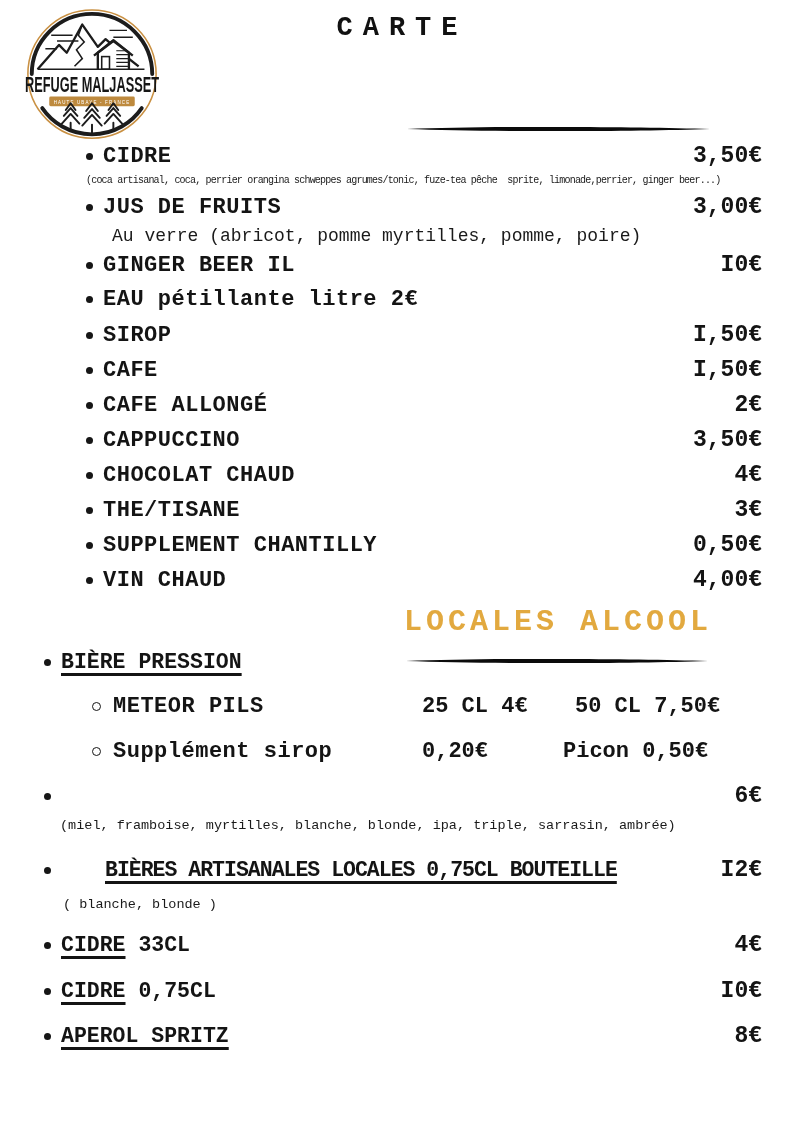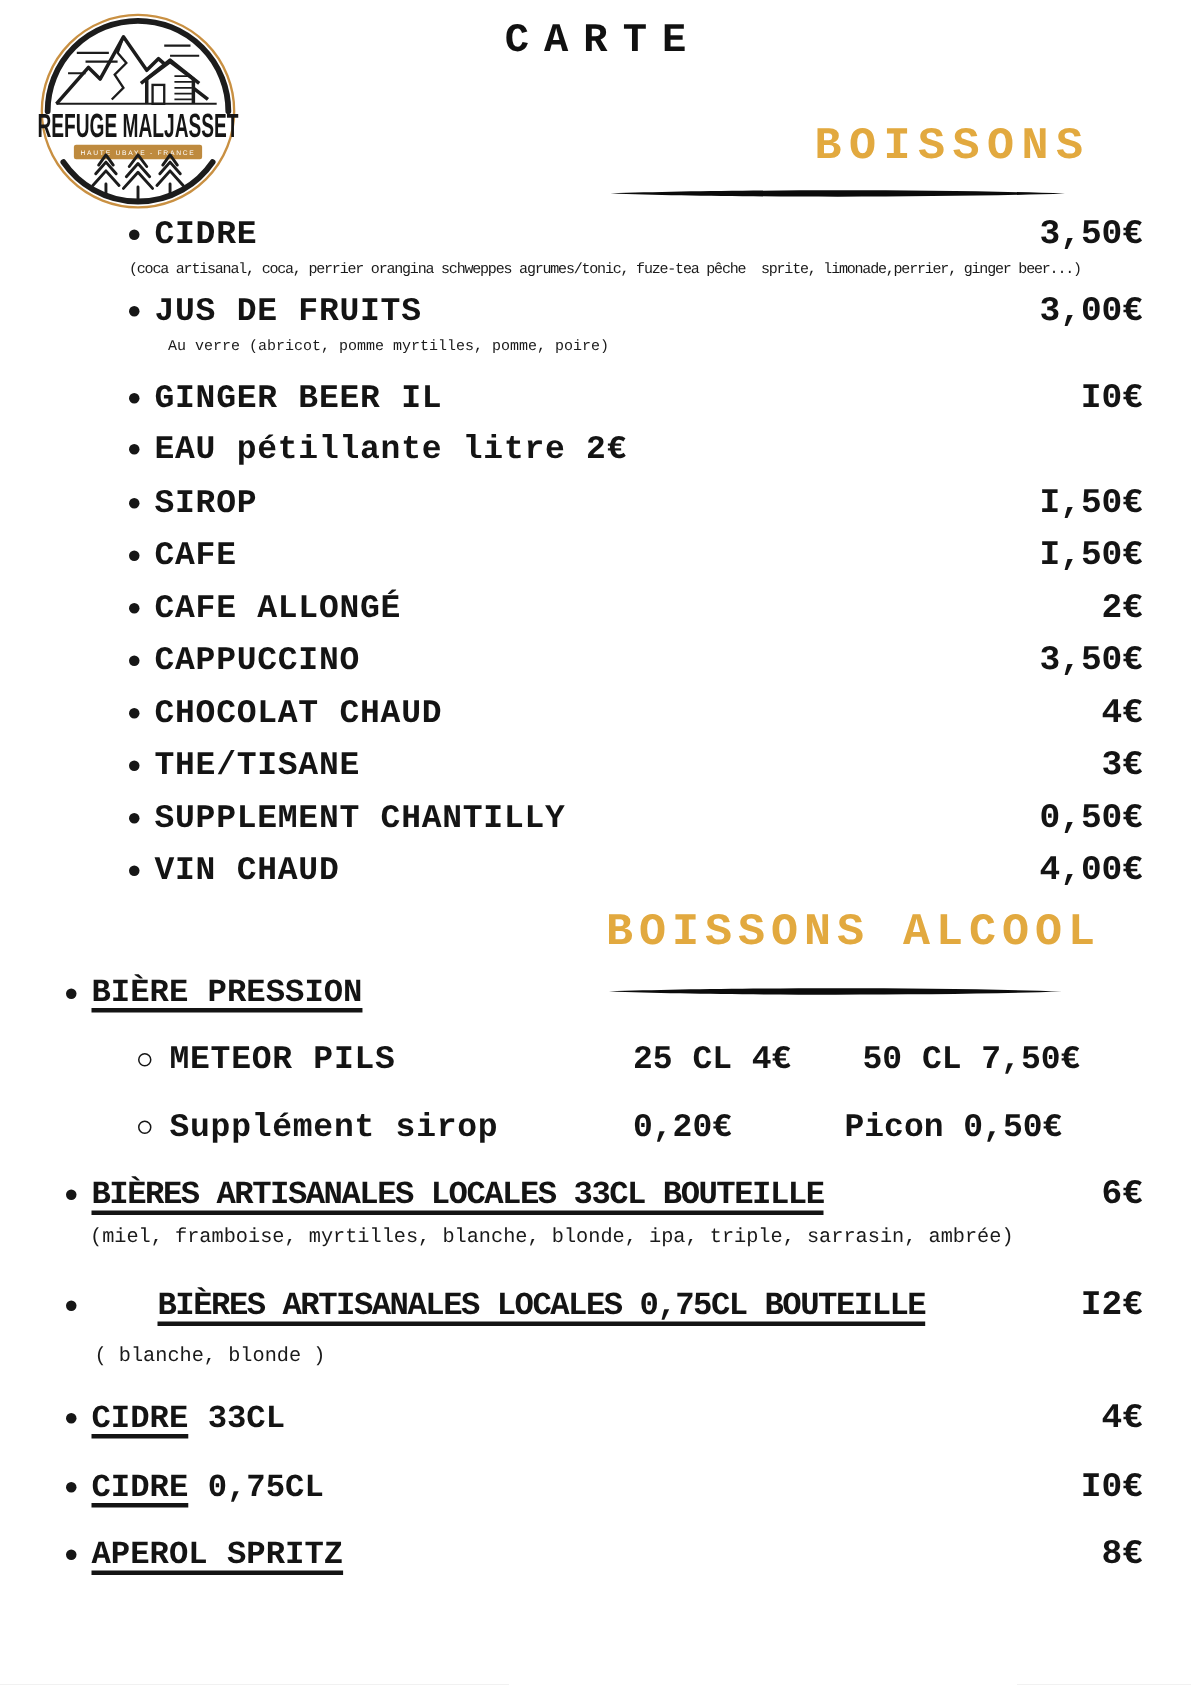--- a/index.html
+++ b/index.html
@@ -26,21 +26,21 @@
   }
   .dot{width:7px;height:7px;border-radius:50%;background:#161616;align-self:center;margin-right:10px;flex:none;}
   .ring{width:9px;height:9px;border-radius:50%;border:1.5px solid #161616;box-sizing:border-box;align-self:center;margin-right:12px;flex:none;}
   .item-name{font-size:22px;font-weight:bold;letter-spacing:.5px;white-space:pre;}
   .alc-name{font-size:21.5px;font-weight:bold;letter-spacing:0;white-space:pre;}
   .alc-name.tight{letter-spacing:-1px;}
   .u{text-decoration:underline;text-decoration-thickness:2.5px;text-underline-offset:5px;}
   .suffix{font-size:21.5px;font-weight:bold;white-space:pre;}
   .price{font-size:23px;font-weight:bold;margin-left:auto;white-space:pre;}
   .midcol{position:absolute;font-size:22px;font-weight:bold;white-space:pre;}
-  .detail{position:absolute;font-size:10px;white-space:pre;color:#1a1a1a;}
+  .detail{position:absolute;font-size:18px;white-space:pre;color:#1a1a1a;}
   .detail.tiny{font-size:10px;letter-spacing:-.8px;}
   .detail.small{font-size:13.5px;}
   
   .logo{position:absolute;left:24px;top:6px;}
 </style>
 </head>
 <body>
 
 <div class="page">
 
@@ -71,21 +71,20 @@
         <path d="M48 128 V120 M39 121 L48 111 L57 121 M41 113 L48 105 L55 113 M43 107 L48 100 L53 107"></path>
         <path d="M70 131 V122 M60 123 L70 112 L80 123 M62 115 L70 106 L78 115 M64 108 L70 100 L76 108"></path>
         <path d="M92 128 V120 M83 121 L92 111 L101 121 M85 113 L92 105 L99 113 M87 107 L92 100 L97 107"></path>
       </g>
       <path d="M 18.8 105 A 62 62 0 0 0 121.2 105" fill="none" stroke="#1c1c1c" stroke-width="4" stroke-linecap="round"></path>
     </svg>
   </div>
 
   <div class="carte-title">CARTE</div>
 
-  <div class="section-heading heading-boissons">BOISSONS</div>
   <div class="divider" style="top:126px;left:405px;">
     <svg width="307" height="6">
         <path d="M2 3 C 80 0.2 227 0.2 305 3 C 227 5.8 80 5.8 2 3 Z" fill="#0b0b0b"></path>
       </svg>
   </div>
 
   <div class="row" style="top:143px;left:86px;">
     <span class="dot"></span>
     <span class="item-name">CIDRE</span>
     <span class="price">3,50€</span>
@@ -151,21 +150,21 @@
     <span class="item-name">SUPPLEMENT CHANTILLY</span>
     <span class="price">0,50€</span>
   </div>
 
   <div class="row" style="top:567px;left:86px;">
     <span class="dot"></span>
     <span class="item-name">VIN CHAUD</span>
     <span class="price">4,00€</span>
   </div>
 
-  <div class="section-heading heading-alcool">BOISSONS ALCOOL</div>
+  <div class="section-heading heading-alcool">LOCALES ALCOOL</div>
   <div class="divider" style="top:658px;left:404px;">
     <svg width="306" height="6">
         <path d="M2 3 C 80 0.2 226 0.2 304 3 C 226 5.8 80 5.8 2 3 Z" fill="#0b0b0b"></path>
       </svg>
   </div>
 
   <div class="row" style="top:650px;left:44px;">
     <span class="dot"></span>
     <span class="alc-name u">BIÈRE PRESSION</span>
   </div>
@@ -179,21 +178,20 @@
 
   <div class="row" style="top:739px;left:92px;">
     <span class="ring"></span>
     <span class="item-name">Supplément sirop</span>
     <span class="midcol" style="left:330px;">0,20€</span>
     <span class="midcol" style="left:471px;">Picon 0,50€</span>
   </div>
 
   <div class="row" style="top:783px;left:44px;">
     <span class="dot"></span>
-    <span class="alc-name tight u">BIÈRES ARTISANALES LOCALES 33CL BOUTEILLE</span>
     <span class="price">6€</span>
   </div>
   <div class="detail small" style="top:818px;left:60px;">(miel, framboise, myrtilles, blanche, blonde, ipa, triple, sarrasin, ambrée)</div>
 
   <div class="row" style="top:857px;left:44px;gap:44px;">
     <span class="dot"></span>
     <span class="alc-name tight u">BIÈRES ARTISANALES LOCALES 0,75CL BOUTEILLE</span>
     <span class="price">I2€</span>
   </div>
   <div class="detail small" style="top:897px;left:63px;">( blanche, blonde )</div>

